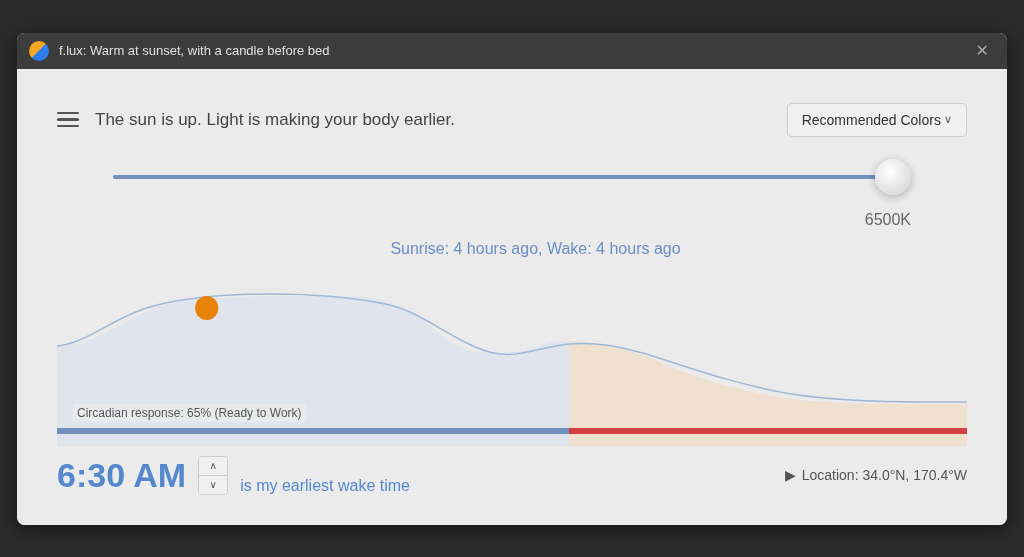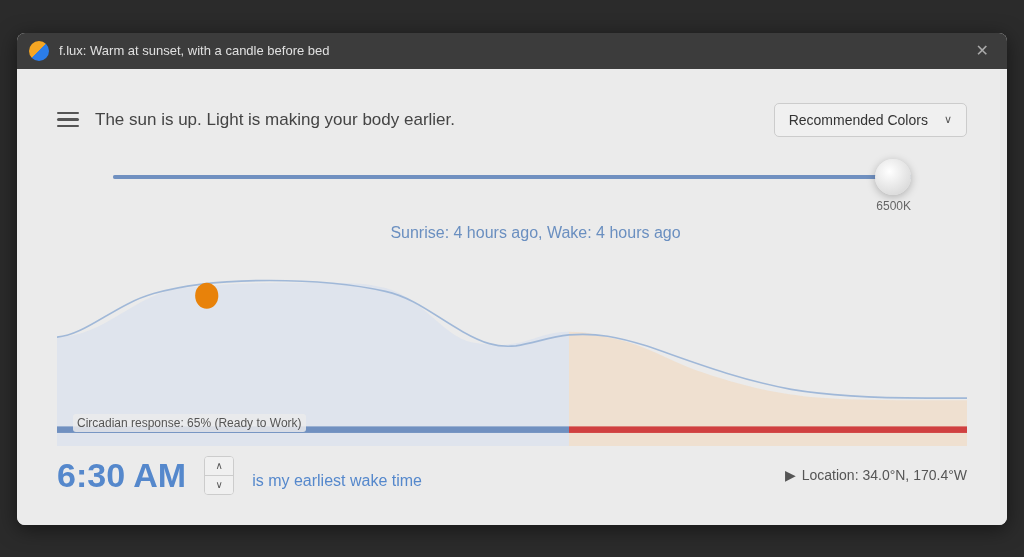--- a/index.html
+++ b/index.html
@@ -107,21 +107,21 @@
     .recommended-btn {
       background: #f0f0f0;
       border: 1px solid #ccc;
       border-radius: 5px;
       padding: 8px 14px;
       font-size: 14px;
       color: #333;
       cursor: pointer;
       display: flex;
       align-items: center;
-      gap: 16px;
+      gap: 3px;
       white-space: nowrap;
     }
 
     .chevron-down {
       font-size: 11px;
       color: #555;
     }
 
     
     .slider-area {
@@ -162,24 +162,24 @@
       width: 36px;
       height: 36px;
       border-radius: 50%;
       background: radial-gradient(circle at 40% 35%, #ffffff, #d0d0d0);
       box-shadow: 0 2px 8px rgba(0,0,0,0.25);
       cursor: pointer;
     }
 
     .slider-label {
       text-align: right;
-      font-size: 12px;
+      font-size: 16px;
       color: #666;
       padding-right: 0px;
-      margin-top: 2px;
+      margin-top: 14px;
     }
 
     
     .sunrise-info {
       text-align: center;
       color: #6a8fc0;
       font-size: 16px;
       padding: 6px 0 8px 0;
       margin-left: 47px;
     }
@@ -193,43 +193,43 @@
     }
 
     .chart-svg {
       width: 100%;
       height: 100%;
     }
 
     
     .circadian-label {
       position: absolute;
-      bottom: 14px;
+      bottom: 24px;
       left: 16px;
       font-size: 12px;
       color: #555;
       background: rgba(235,235,235,0.85);
       padding: 2px 4px;
       border-radius: 3px;
       text-align: center;
     }
 
     
     .bottom-bar {
       display: flex;
       align-items: center;
       padding: 10px 24px 14px 24px;
       justify-content: space-between;
       background: #ebebeb;
     }
 
     .bottom-left {
       display: flex;
-      align-items: center;
-      gap: 18px;
+      align-items: flex-end;
+      gap: 12px;
     }
 
     .time-display {
       font-size: 34px;
       font-weight: 700;
       color: #5588cc;
     }
 
     .time-stepper {
       display: flex;

